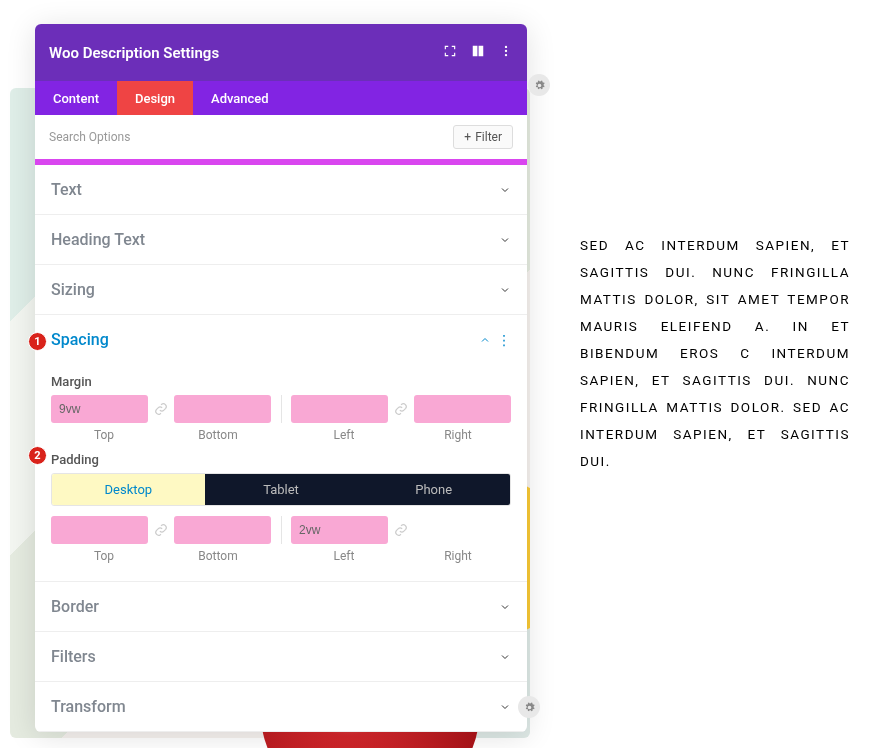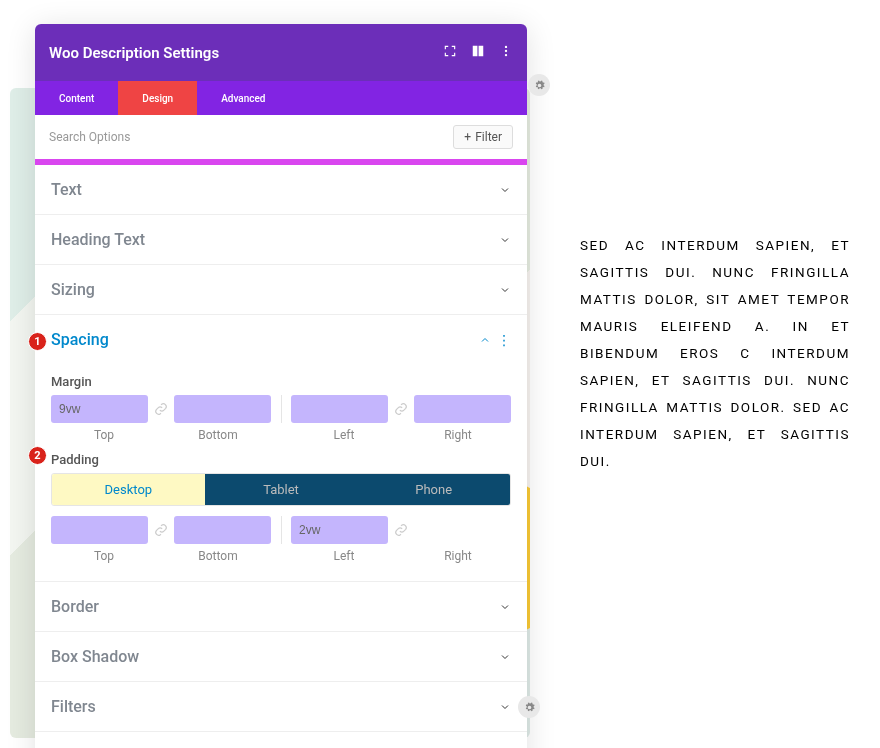--- a/index.html
+++ b/index.html
@@ -57,25 +57,25 @@
   .header-icons { display: flex; gap: 14px; align-items: center; }
   .header-icons svg { width: 14px; height: 14px; fill: #fff; }
 
   .tabs {
     background: #8224e3;
     display: flex;
     height: 34px;
   }
   .tab {
     color: #fff;
-    font-size: 10px;
+    font-size: 13px;
     font-weight: 500;
     display: flex;
     align-items: center;
-    padding: 0 24px;
+    padding: 0 18px;
     cursor: pointer;
   }
   .tab.active { background: #ef4444; }
 
   .search-row {
     display: flex;
     justify-content: space-between;
     align-items: center;
     padding: 10px 14px;
     border-bottom: 6px solid #d946ef;
@@ -119,21 +119,21 @@
   .row4 {
     display: grid;
     grid-template-columns: 1fr auto 1fr 12px 1fr auto 1fr;
     gap: 4px;
     align-items: center;
   }
   .row4 .divider { width: 1px; height: 28px; background: #e5e5e5; justify-self: center; }
   .inp {
     width: 100%; height: 28px;
     border: none; outline: none;
-    background: #c4b5fd;
+    background: #f9a8d4;
     border-radius: 3px;
     padding: 0 8px;
     font-size: 12px;
     color: #666;
   }
   .link-icon { width: 18px; display:flex; justify-content:center; }
   .link-icon svg { width: 14px; height: 14px; stroke: #ccc; fill: none; stroke-width: 2;}
 
   .labels4 {
     display: grid;
@@ -152,21 +152,21 @@
     border-radius: 3px;
     overflow: hidden;
     margin-bottom: 10px;
   }
   .device-tab {
     flex: 1;
     text-align: center;
     padding: 8px 0;
     font-size: 13px;
     color: #bbb;
-    background: #0c4a6e;
+    background: #0f172a;
     cursor: pointer;
   }
   .device-tab.active { color: #0088cc; background: #fef9c3; }
 
   
   .anno {
     position: absolute;
     width: 19px; height: 19px;
     border-radius: 50%;
     background: #d9231b;
@@ -355,28 +355,20 @@
 
   <div class="section">
     <div class="section-head">
       <span class="section-title">Border</span>
       <span class="chev"><svg viewBox="0 0 24 24">
             <polyline points="6 9 12 15 18 9"></polyline>
           </svg></span>
     </div>
   </div>
 
-  <div class="section">
-    <div class="section-head">
-      <span class="section-title">Box Shadow</span>
-      <span class="chev"><svg viewBox="0 0 24 24">
-            <polyline points="6 9 12 15 18 9"></polyline>
-          </svg></span>
-    </div>
-  </div>
 
   <div class="section">
     <div class="section-head">
       <span class="section-title">Filters</span>
       <span class="chev"><svg viewBox="0 0 24 24">
             <polyline points="6 9 12 15 18 9"></polyline>
           </svg></span>
     </div>
   </div>
 

